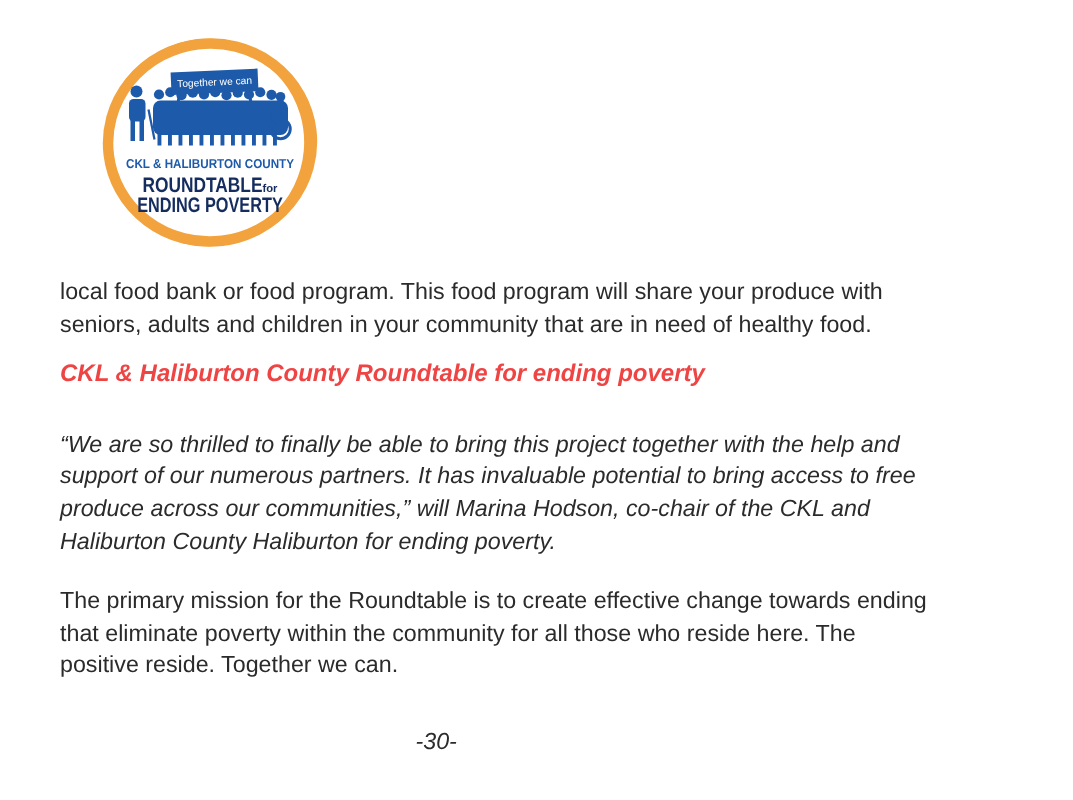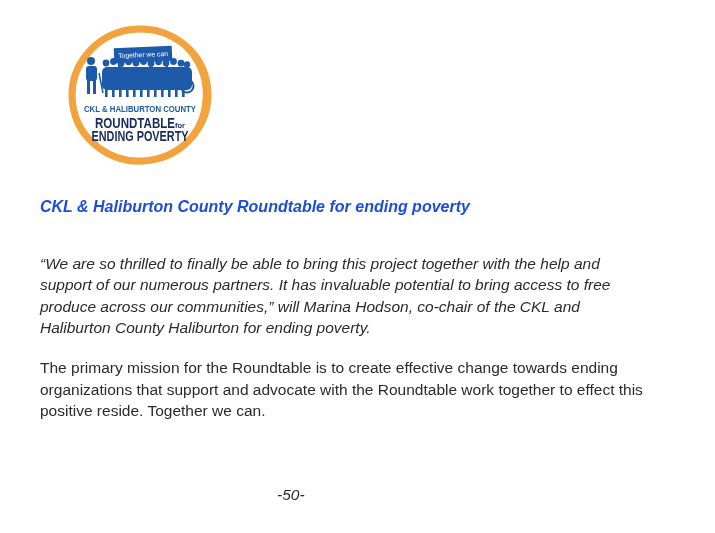--- a/index.html
+++ b/index.html
@@ -36,24 +36,24 @@
     line-height: 21.6px;
   }
   .para { margin: 0; padding: 0; }
   .line { display: block; white-space: pre; }
   .heading {
     margin: 12px 0 0 0;
     font-size: 16px;
     font-weight: bold;
     font-style: italic;
     line-height: 21.6px;
-    color: #1d4ed8;
+    color: #ef4444;
     white-space: pre;
   }
-  .quote { margin-top: 35px; font-style: italic; }
+  .quote { margin-top: 25px; font-style: italic; }
   .mission { margin-top: 18px; }
   .page-number {
     position: absolute;
     left: 277px; top: 484px;
     font-size: 15.5px;
     line-height: 21.6px;
     font-style: italic;
   }
 </style>
 </head>
@@ -118,33 +118,37 @@
 
       <text x="74" y="89" text-anchor="middle" font-size="8.6" font-weight="bold" fill="var(--blue)" textLength="112" lengthAdjust="spacingAndGlyphs">CKL &amp; HALIBURTON COUNTY</text>
       <text x="69" y="105" text-anchor="middle" font-size="14" font-weight="bold" fill="var(--navy)" textLength="80" lengthAdjust="spacingAndGlyphs">ROUNDTABLE</text>
       <text x="109" y="105" font-size="7.5" font-weight="bold" fill="var(--navy)">for</text>
       <text x="74" y="118" text-anchor="middle" font-size="14" font-weight="bold" fill="var(--navy)" textLength="97" lengthAdjust="spacingAndGlyphs">ENDING POVERTY</text>
     </svg>
   </div>
 
   <div class="content">
 
+    <p class="para">
+      <span class="line">local food bank or food program. This food program will share your produce with</span>
+      <span class="line">seniors, adults and children in your community that are in need of healthy food.</span>
+    </p>
 
     <div class="heading">CKL &amp; Haliburton County Roundtable for ending poverty</div>
 
     <p class="para quote">
       <span class="line">“We are so thrilled to finally be able to bring this project together with the help and</span>
       <span class="line">support of our numerous partners. It has invaluable potential to bring access to free</span>
       <span class="line">produce across our communities,” will Marina Hodson, co-chair of the CKL and</span>
       <span class="line">Haliburton County Haliburton for ending poverty.</span>
     </p>
 
     <p class="para mission">
       <span class="line">The primary mission for the Roundtable is to create effective change towards ending</span>
-      <span class="line">organizations that support and advocate with the Roundtable work together to effect this</span>
+      <span class="line">that eliminate poverty within the community for all those who reside here. The</span>
       <span class="line">positive reside. Together we can.</span>
     </p>
 
   </div>
 
-  <div class="page-number">-50-</div>
+  <div class="page-number">-30-</div>
 
 </div>
 
 </body></html>

